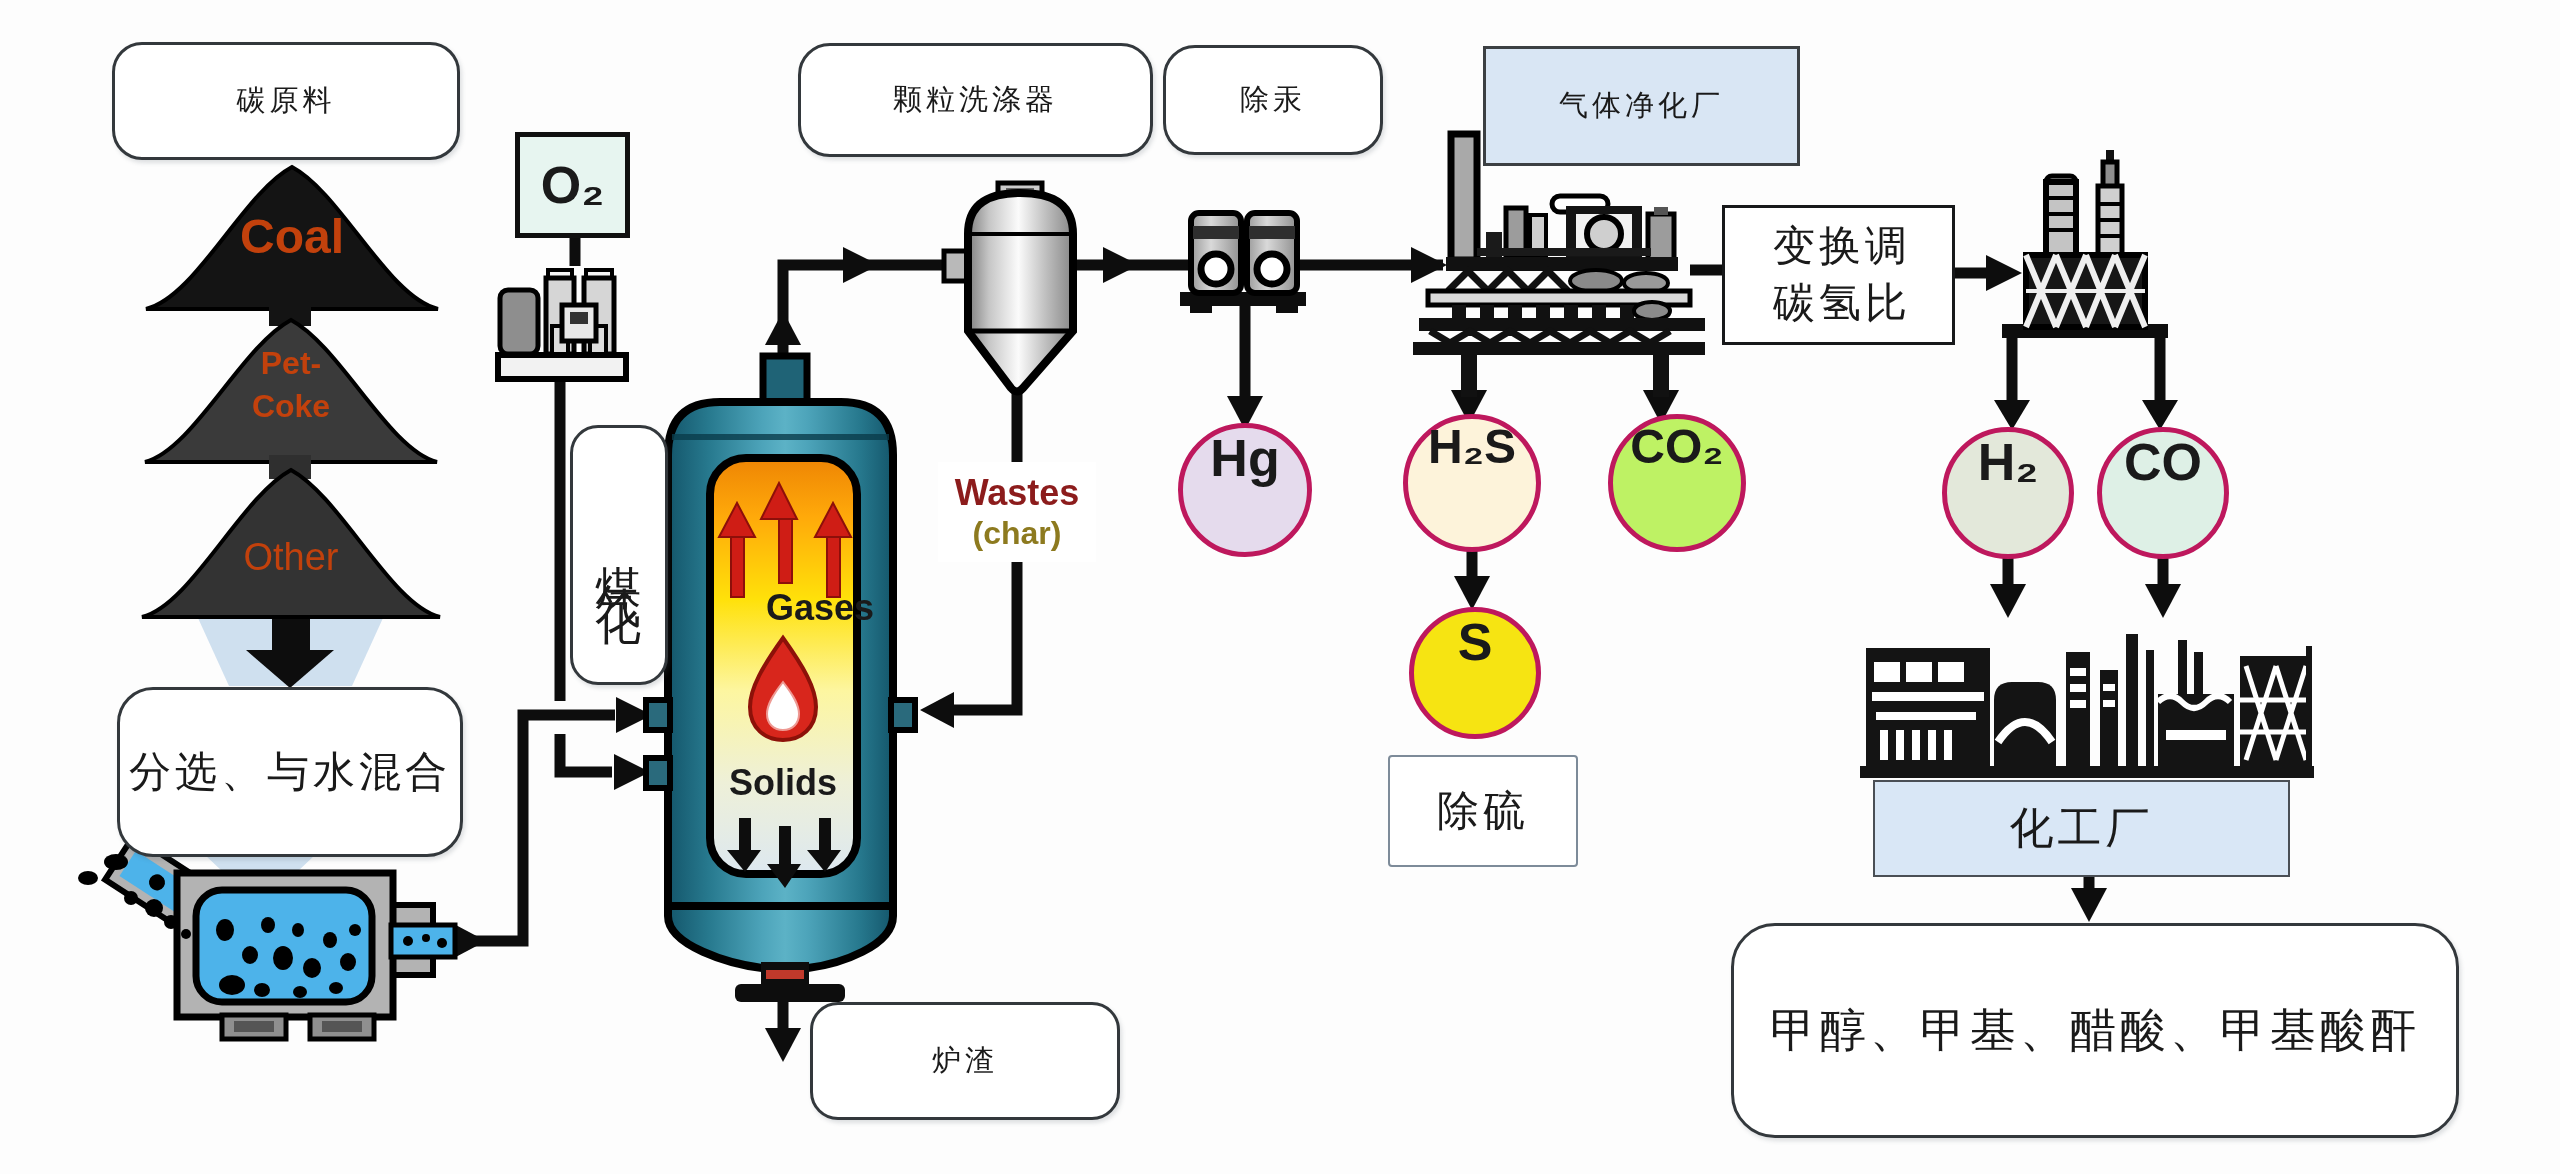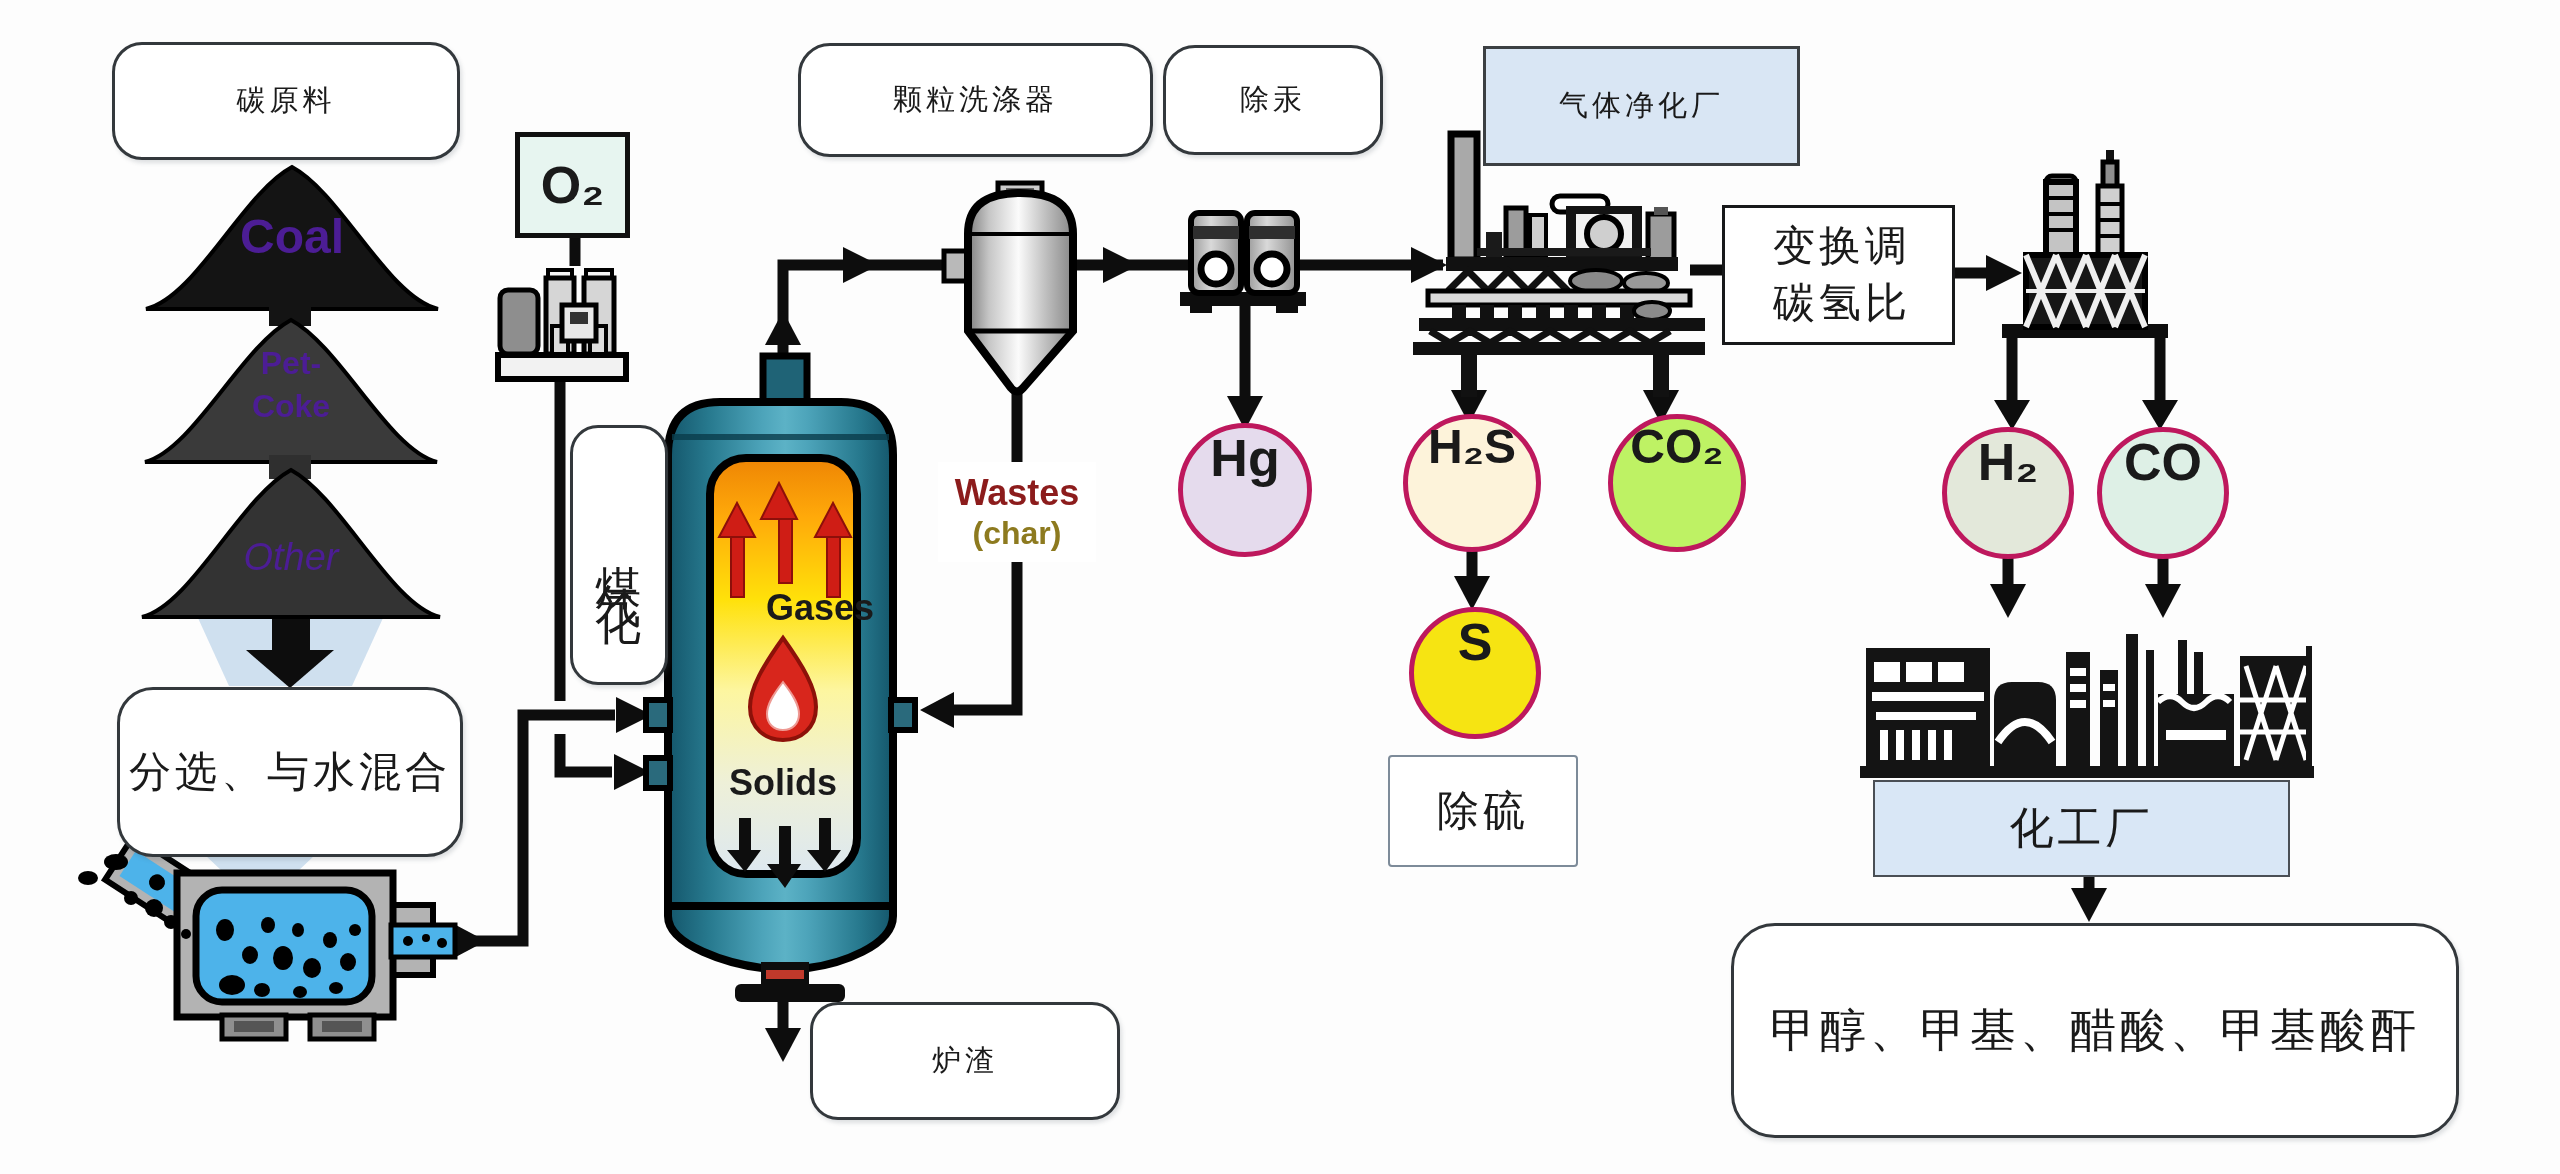--- a/index.html
+++ b/index.html
@@ -8,21 +8,21 @@
   #art{position:absolute;left:0;top:0;width:2560px;height:1174px;}
   .box{position:absolute;display:flex;align-items:center;justify-content:center;text-align:center;
        background:#fff;border:3.5px solid #33383c;border-radius:30px;box-sizing:border-box;
        font-size:29px;letter-spacing:4px;box-shadow:2px 3px 4px rgba(80,90,100,.18);}
   .sq{border-radius:0;box-shadow:none;}
   .circle{position:absolute;border-radius:50%;border:5px solid #be185d;display:flex;align-items:flex-start;
        justify-content:center;font-weight:bold;font-size:52px;box-sizing:border-box;}
   .lbl{position:absolute;display:flex;align-items:center;justify-content:center;text-align:center;
        white-space:nowrap;}
   .vert{writing-mode:vertical-rl;text-orientation:upright;letter-spacing:.38em;}
-  .white{color:#4c1d95;font-weight:bold;}
+  .white{color:#c2410c;font-weight:bold;}
   .stack{flex-direction:column;line-height:1.35;}
 </style>
 </head>
 <body>
 
 <div id="canvas">
 
 <svg id="art" viewBox="0 0 2560 1174">
   <defs>
     <linearGradient id="gasifierGrad" x1="0" y1="0" x2="1" y2="0">
@@ -327,21 +327,21 @@
   <span>碳原料</span>
 </div>
 
 <div class="lbl white" style="left:212px;top:208px;width:160px;height:56px;font-size:48px;">Coal</div>
 
 <div class="lbl white stack" style="left:231px;top:350px;width:120px;height:70px;font-size:32px;">
   <span>Pet-</span>
   <span>Coke</span>
 </div>
 
-<div class="lbl white" style="left:221px;top:532px;width:140px;height:50px;font-size:38px;font-style:italic;font-weight:normal;">Other</div>
+<div class="lbl white" style="left:221px;top:532px;width:140px;height:50px;font-size:38px;font-weight:normal;">Other</div>
 
 <div class="box" style="left:117px;top:687px;width:346px;height:170px;border-radius:36px;font-size:42px;">
   <span>分选、与水混合</span>
 </div>
 
 <div class="box sq" style="left:515px;top:132px;width:115px;height:106px;border:5px solid #101010;background:#e7f5f0;font-size:52px;font-weight:bold;letter-spacing:0;">
   <span>O₂</span>
 </div>
 
 <div class="box vert" style="left:570px;top:425px;width:98px;height:260px;border-radius:28px;font-size:46px;">

